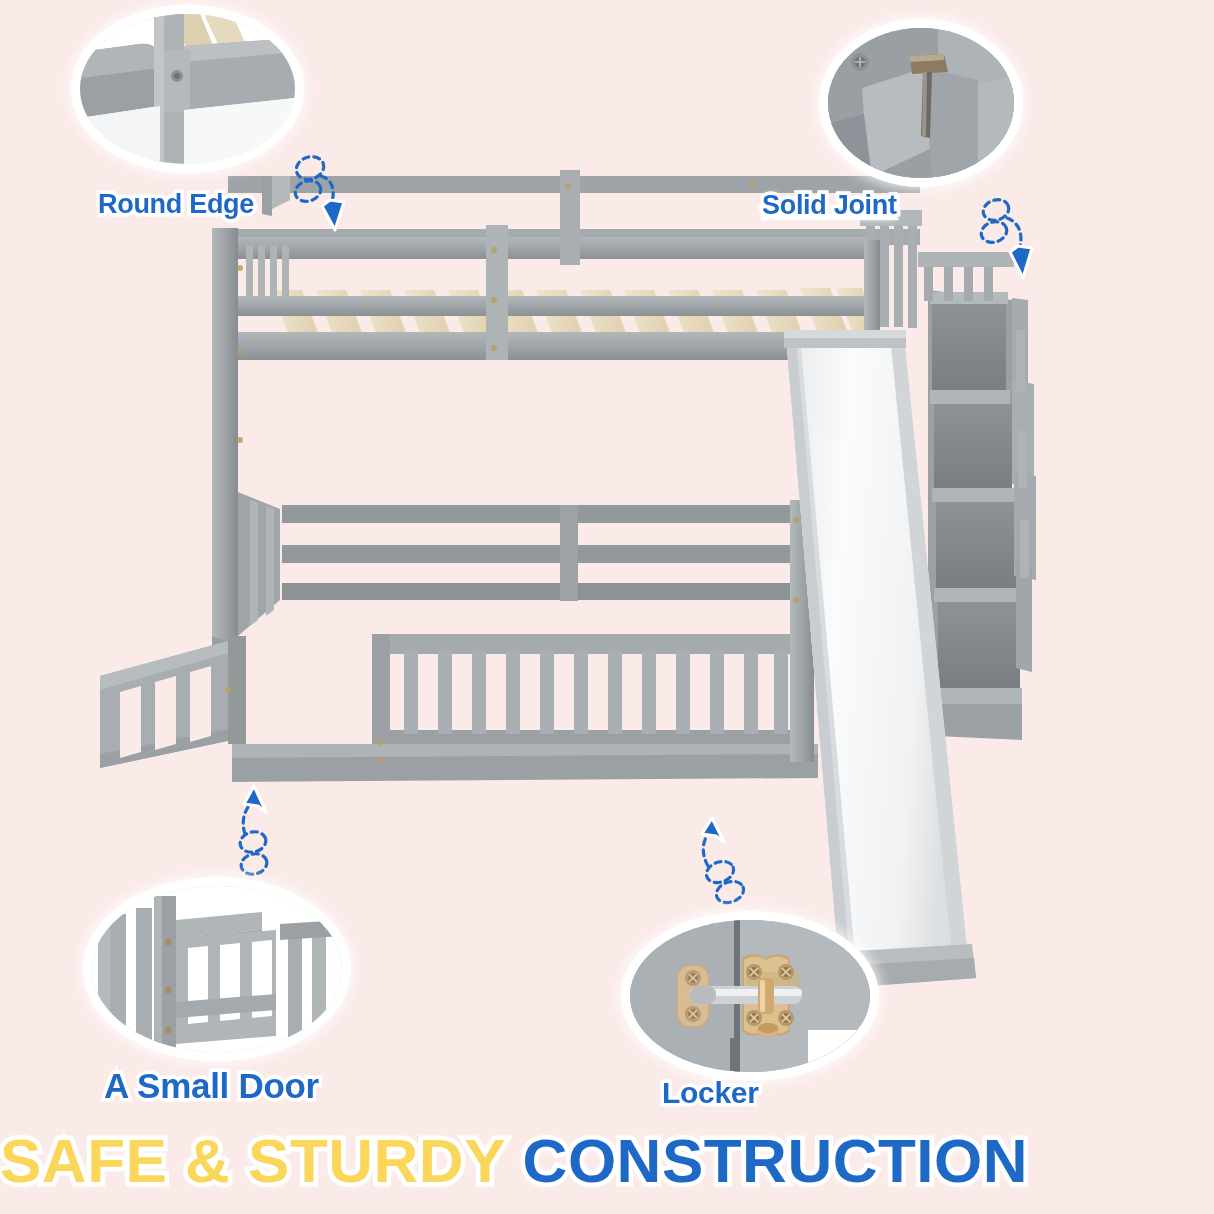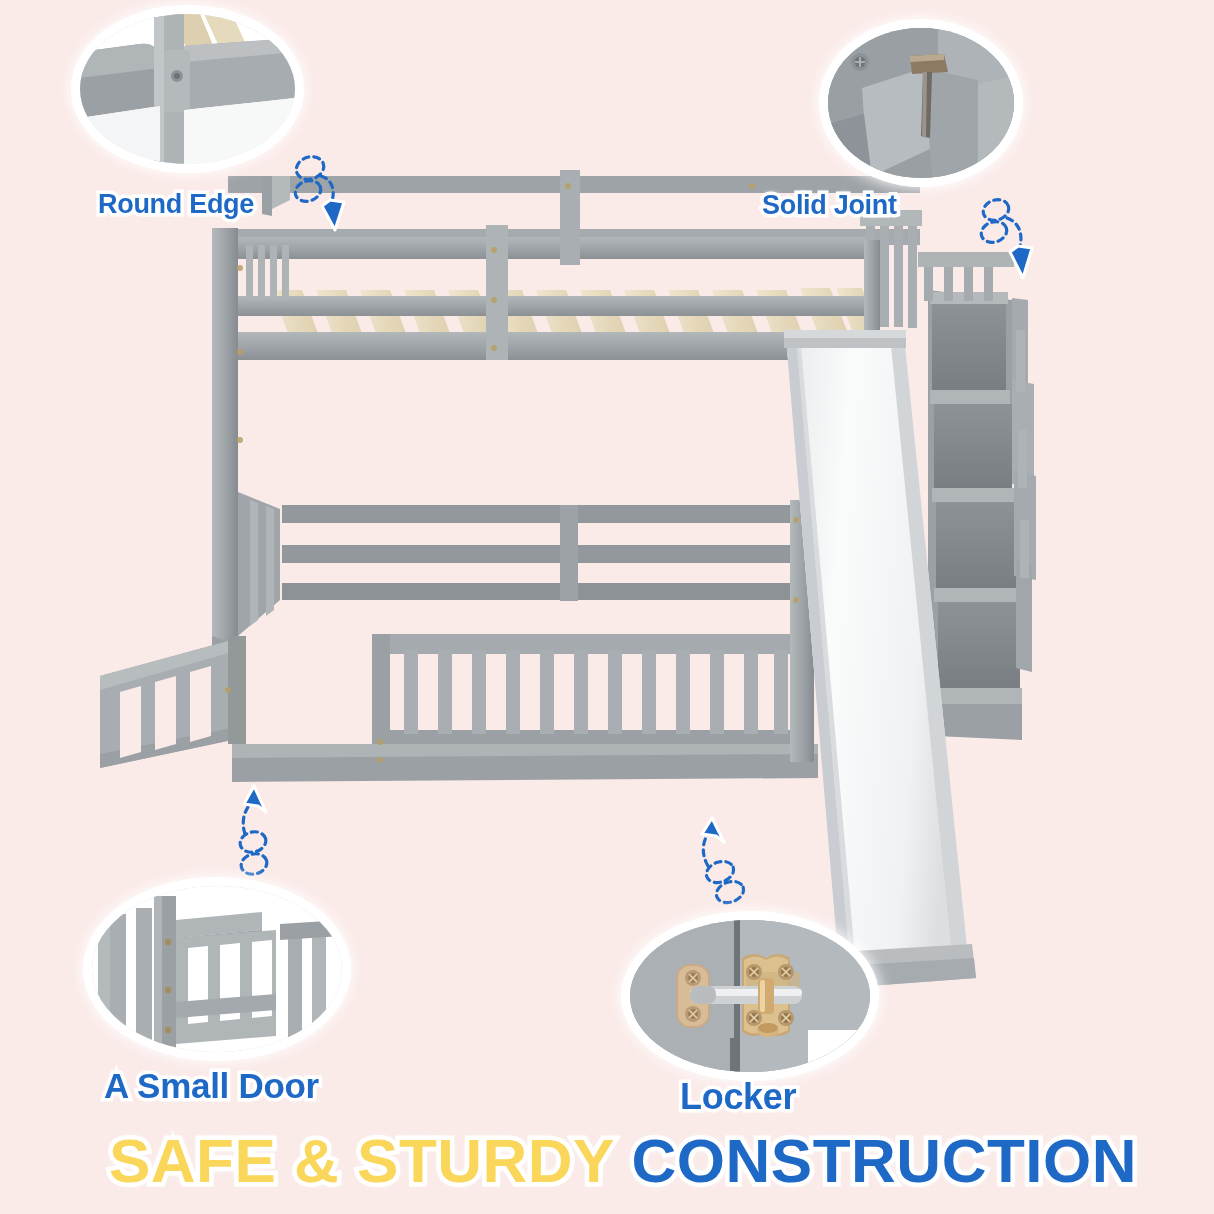--- a/index.html
+++ b/index.html
@@ -42,26 +42,24 @@
       2px 2px 0 #fff, -2px 2px 0 #fff, 2px -2px 0 #fff, -2px -2px 0 #fff;
   }
 
   
   .arrow-wrap{position:absolute;}
   .arrow-wrap svg{display:block;overflow:visible;}
 
   
   #headline{
     position:absolute;left:0;right:0;bottom:18px;
-    text-align:center;
     font-size:62px;
     font-weight:bold;
     letter-spacing:.5px;
     white-space:nowrap;
-    margin-left:32px;
   }
   #headline span{
     -webkit-text-stroke:9px #ffffff;
     paint-order:stroke fill;
     text-shadow:0 0 9px #fff,0 0 9px #fff,0 0 5px #fff;
   }
   .hl-yellow{color:#fad75a;}
   .hl-blue{color:#1e68c6;}
 </style>
 </head>
@@ -332,21 +330,21 @@
       <circle cx="32" cy="34" r="9" fill="#8d9296"></circle>
       <circle cx="32" cy="34" r="5.5" fill="#6f7478"></circle>
       <path d="M27,34 H37 M32,29 V39" stroke="#b9bdc0" stroke-width="1.6"></path>
 
       <polygon points="0,96 36,86 44,150 0,150" fill="#8d9398"></polygon>
 
       <polygon points="150,56 186,48 186,150 150,150" fill="#b4b9bc"></polygon>
     </svg>
   </div>
 
-  <div class="callout-label" style="left:762px;top:190px;font-size:27px;">Solid Joint</div>
+  <div class="callout-label" style="left:762px;top:190px;font-size:27px;text-decoration:underline;">Solid Joint</div>
 
   <div class="arrow-wrap" style="left:976px;top:190px;">
     <svg width="70" height="92" viewBox="0 0 70 92">
       <g fill="none" stroke="#1e68c6" stroke-width="3.2" stroke-linecap="round" stroke-dasharray="6 5">
         <ellipse cx="20" cy="20" rx="13" ry="10" transform="rotate(-18 20 20)"></ellipse>
         <ellipse cx="18" cy="42" rx="13" ry="10" transform="rotate(-18 18 42)"></ellipse>
         <path d="M31,28 C45,33 48,48 42,62"></path>
       </g>
       <polygon points="42,56 56,58 47,88 34,62" fill="#1e68c6" stroke="#ffffff" stroke-width="3" stroke-linejoin="round"></polygon>
     </svg>
@@ -451,19 +449,19 @@
       <rect x="128" y="58" width="16" height="36" rx="4" fill="#d2a96f"></rect>
       <rect x="130" y="60" width="5" height="32" rx="2" fill="#ebd3a6"></rect>
 
       <ellipse cx="138" cy="110" rx="11" ry="7" fill="#d8b47c"></ellipse>
       <ellipse cx="138" cy="108" rx="10" ry="5" fill="#c39a5f"></ellipse>
 
       <rect x="100" y="118" width="8" height="34" fill="#6f7478"></rect>
     </svg>
   </div>
 
-  <div class="callout-label" style="left:680px;top:1076px;font-size:36px;">Locker</div>
+  <div class="callout-label" style="left:662px;top:1076px;font-size:30px;">Locker</div>
 
   <div id="headline">
     <span class="hl-yellow">SAFE &amp; STURDY</span><span style="-webkit-text-stroke:0;"> </span><span class="hl-blue">CONSTRUCTION</span>
   </div>
 
 </div>
 
 </body></html>

